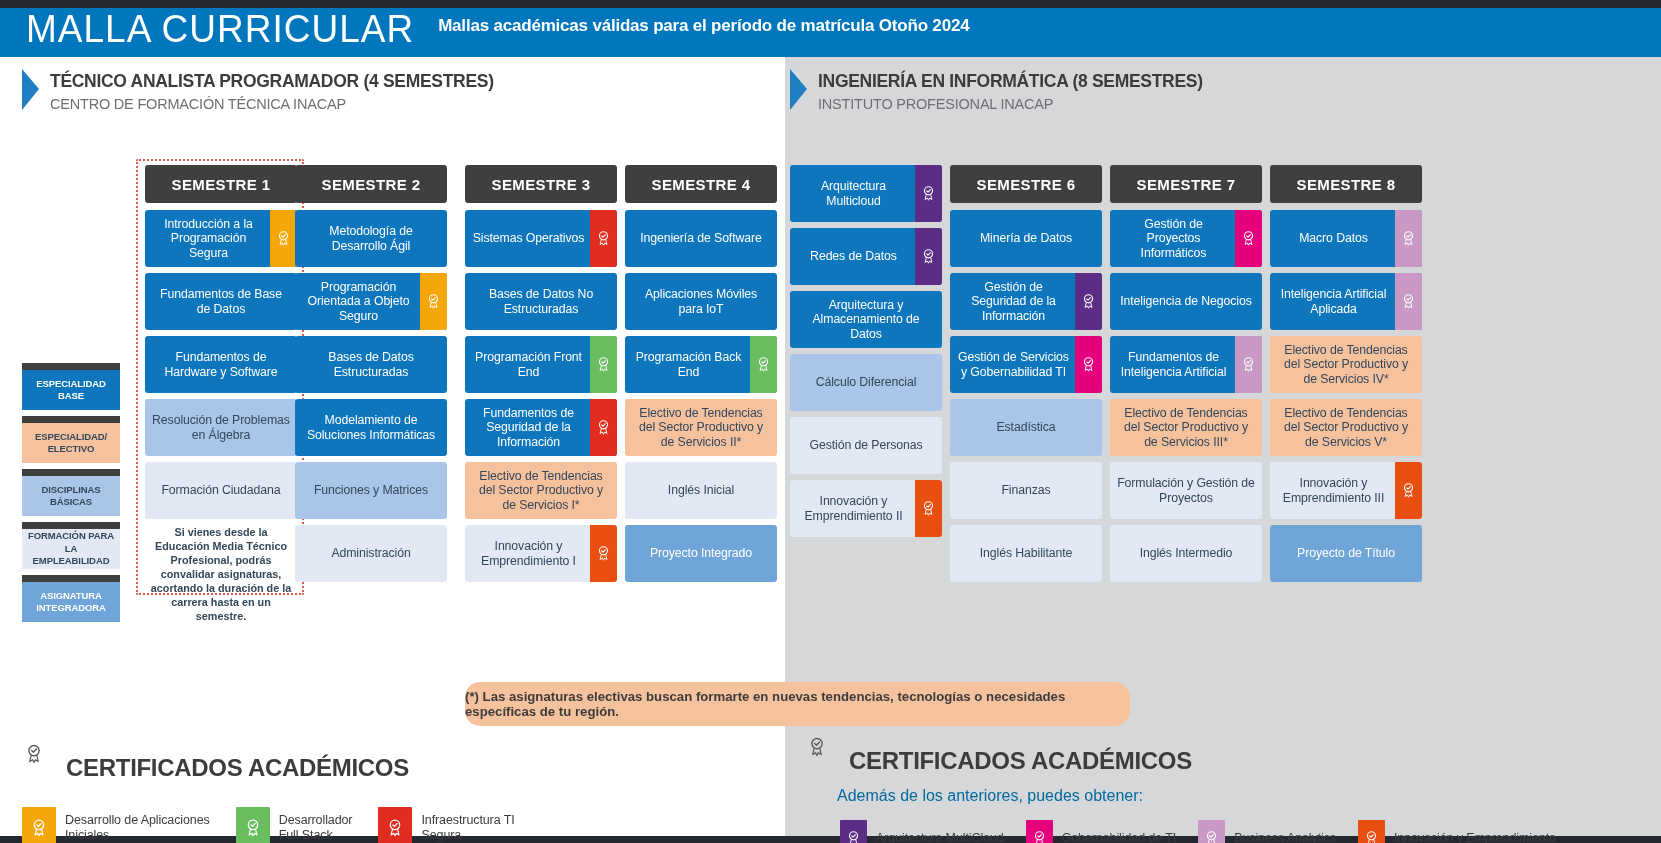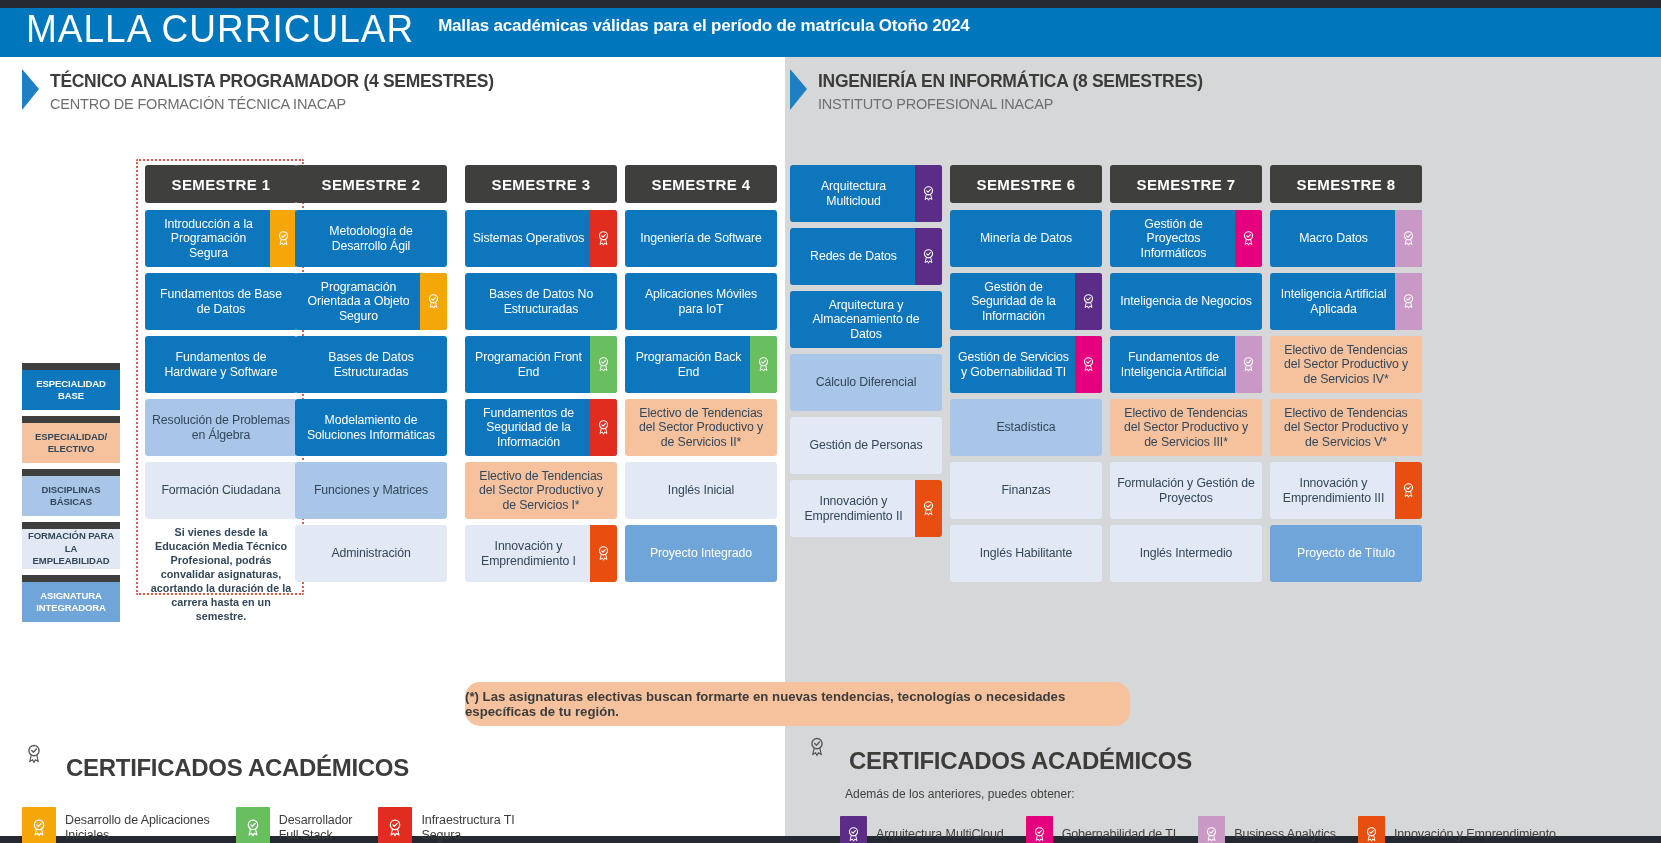--- a/index.html
+++ b/index.html
@@ -53,21 +53,21 @@
   
   .footnote{position:absolute;left:465px;top:682px;width:665px;height:44px;background:#F6C29E;border-radius:15px;
             display:flex;align-items:center;justify-content:center;font-size:13.2px;font-weight:700;color:#3C3C3B}
 
   
   .certs{position:absolute}
   #certs-left{left:22px;top:742px}
   #certs-right{left:805px;top:735px}
   .cert-head{display:flex;align-items:flex-start;gap:8px;color:#3C3C3B}
   .cert-head h3{margin:12px;font-size:24px;font-weight:700;letter-spacing:-0.3px}
-  .cert-sub{margin:1px 8px 0;font-size:12px;font-weight:400;color:#404040}
+  .cert-sub{margin:1px 0 0;font-size:16px;font-weight:400;color:#0369a1}
   .ribbon{display:block}
   .cert-head .ribbon{color:#58585A}
   .cert-items{display:flex;margin-top:13px}
   #certs-left .cert-items{gap:26px}
   #certs-right .cert-items{gap:22px;margin-left:35px;margin-top:15px}
   .cert-item{display:flex;align-items:center;gap:9px}
   .cert-box{display:flex;align-items:center;justify-content:center;color:#fff;flex:none;border-radius:1px}
   #certs-left .cert-box{width:34px;height:42px}
   #certs-right .cert-box{width:27px;height:37px}
   .cert-label{font-size:12.5px;font-weight:400;color:#3C3C3B;white-space:pre-line;line-height:1.18;letter-spacing:-0.1px}

